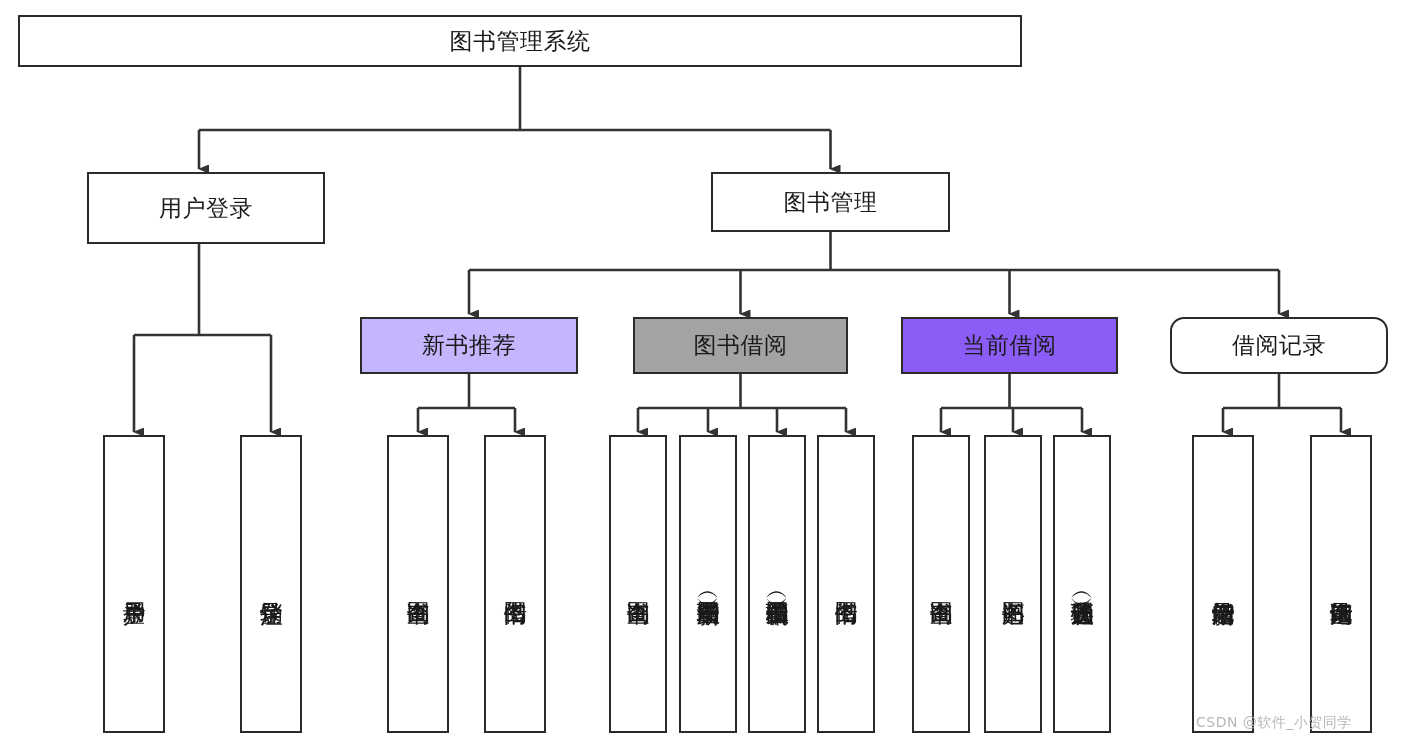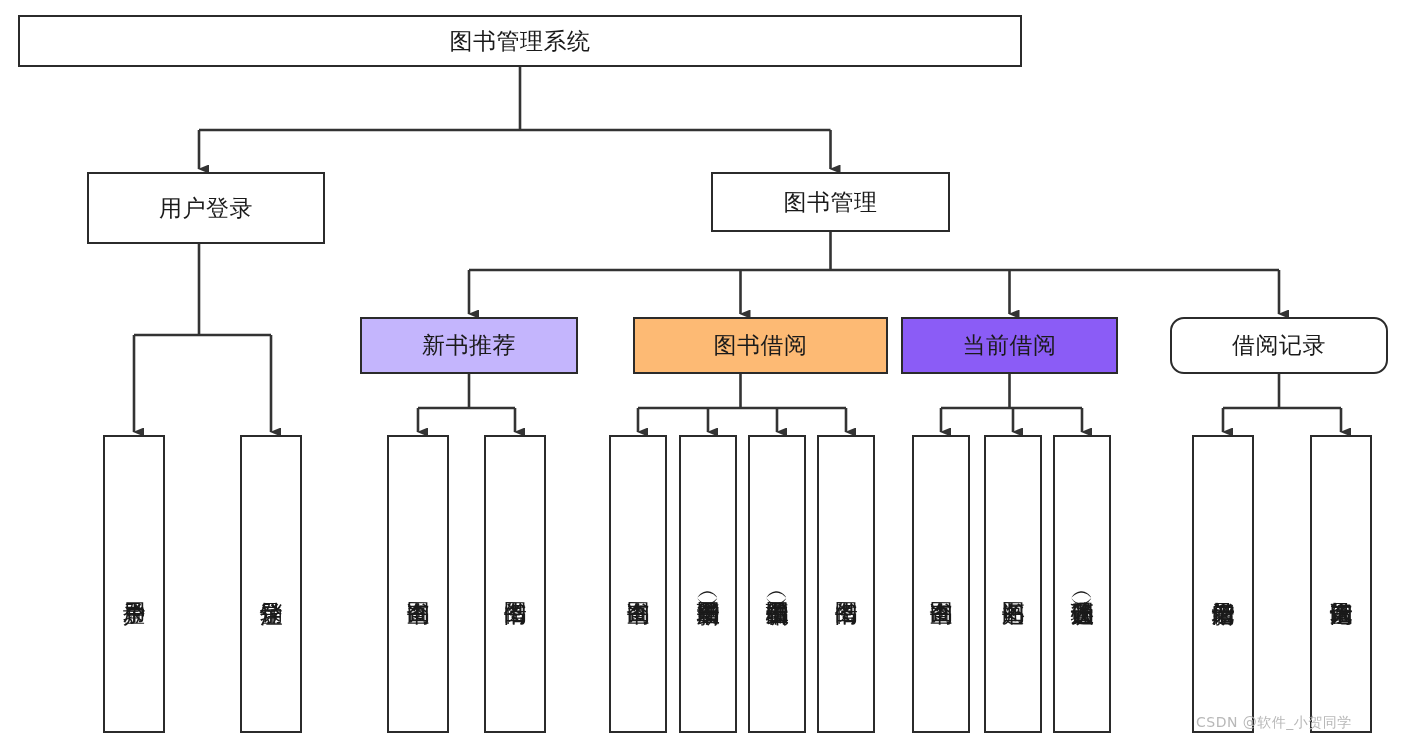--- a/index.html
+++ b/index.html
@@ -125,21 +125,21 @@
       </div>
       <div class="node-box" style="left: 67px; top: 172px; width: 238px; height: 72px; background: rgb(255, 255, 255); border-color: rgb(43, 43, 43); margin-left: 20px;">
         <span class="node-label-h" style="color: rgb(26, 26, 26);">用户登录</span>
       </div>
       <div class="node-box" style="left: 711px; top: 172px; width: 239px; height: 60px; background: rgb(255, 255, 255); border-color: rgb(43, 43, 43);">
         <span class="node-label-h" style="color: rgb(26, 26, 26);">图书管理</span>
       </div>
       <div class="node-box" style="left: 360px; top: 317px; width: 218px; height: 57px; background: #c4b5fd; border-color: rgb(43, 43, 43);">
         <span class="node-label-h" style="color: rgb(26, 26, 26);">新书推荐</span>
       </div>
-      <div class="node-box" style="left: 633px; top: 317px; width: 255px; height: 57px; background: #fdba74; border-color: rgb(43, 43, 43);">
+      <div class="node-box" style="left: 633px; top: 317px; width: 215px; height: 57px; background: #a3a3a3; border-color: rgb(43, 43, 43);">
         <span class="node-label-h" style="color: rgb(26, 26, 26);">图书借阅</span>
       </div>
       <div class="node-box" style="left: 901px; top: 317px; width: 217px; height: 57px; background: #8b5cf6; border-color: rgb(43, 43, 43);">
         <span class="node-label-h" style="color: rgb(26, 26, 26);">当前借阅</span>
       </div>
       <div class="node-box" style="left: 1170px; top: 317px; width: 218px; height: 57px; background: rgb(255, 255, 255); border-color: rgb(43, 43, 43); border-radius: 14px;">
         <span class="node-label-h" style="color: rgb(26, 26, 26);">借阅记录</span>
       </div>
       <div class="node-box leaf-box" style="left: 103px; top: 435px; width: 62px; height: 298px; background: rgb(255, 255, 255); border-color: rgb(43, 43, 43);">
         <span class="node-label-v" style="color: rgb(26, 26, 26);">用户登录</span>

